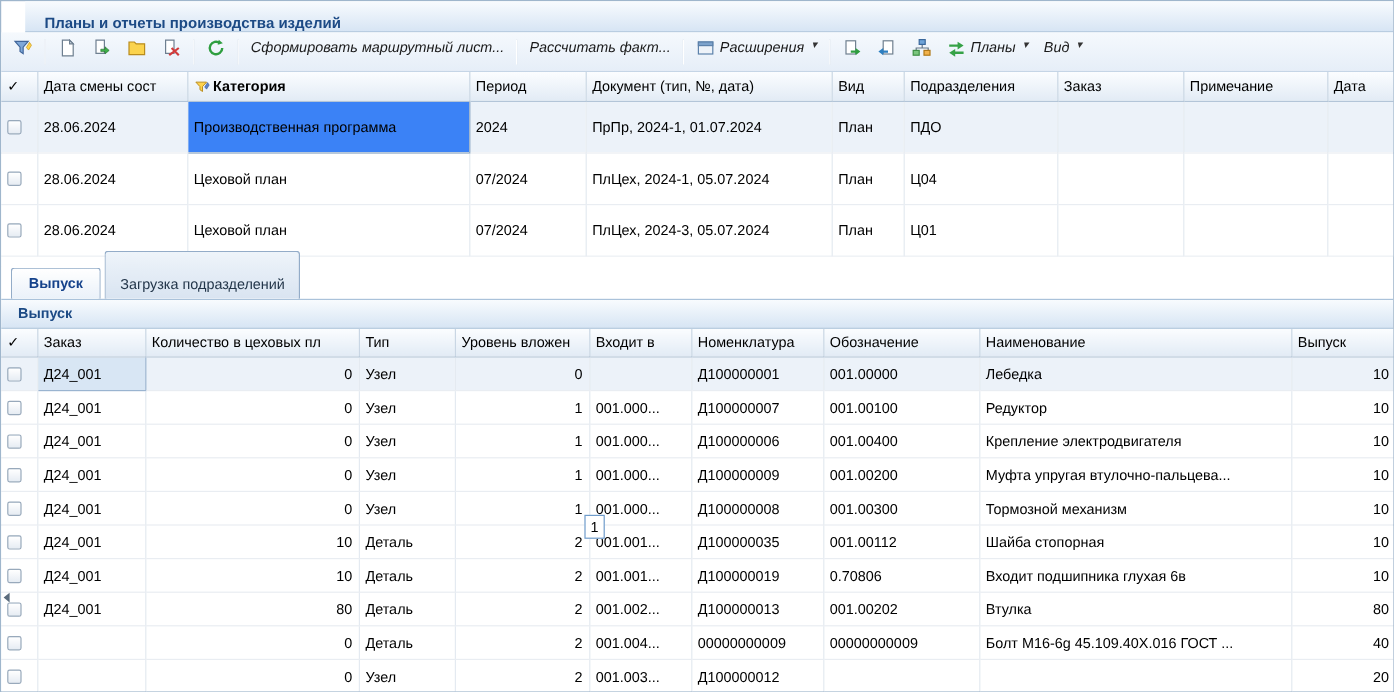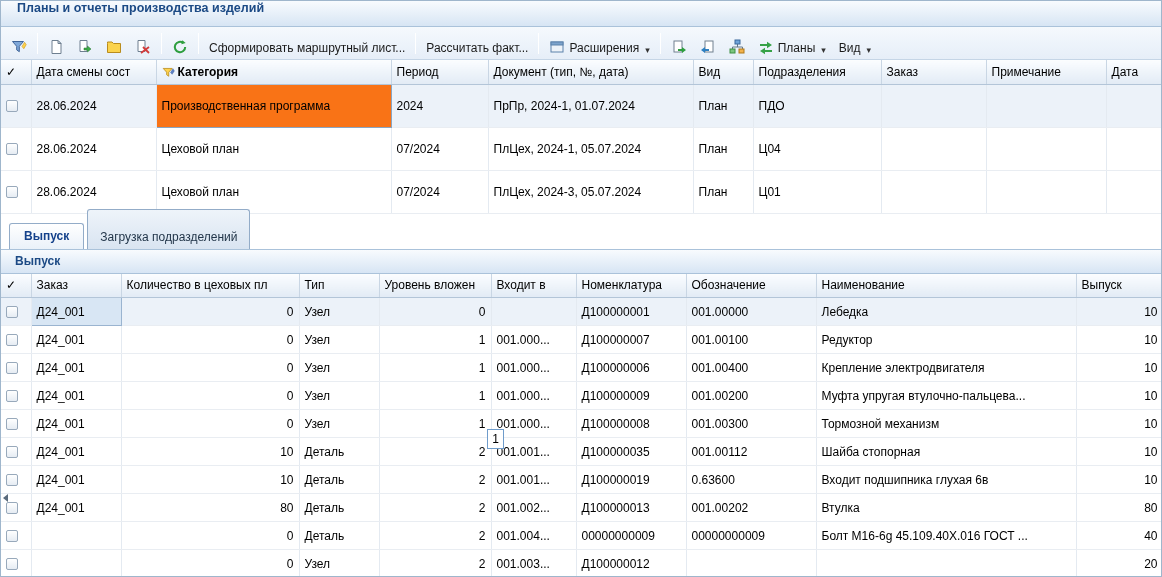--- a/index.html
+++ b/index.html
@@ -3,51 +3,51 @@
 <meta charset="utf-8">
 <style>
   * { box-sizing: border-box; }
   html,body { margin:0; padding:0; background:#fff; }
   .app {
     position:relative; width:1162px; height:577px; overflow:hidden;
     border:1px solid #9fb6cc; background:#fff;
     font-family:"Liberation Sans", sans-serif; font-size:12px; color:#000;
   }
   .titlebar {
-    height:26px; display:flex; align-items:flex-start; padding-left:16px;
+    height:26px; display:flex; align-items:flex-end; padding-left:16px;
     background:linear-gradient(180deg,#f8fbfe,#d7e5f4);
-    border-bottom:1px solid #aac2da; color:#1c4a85; font-weight:bold; font-size:12.5px;
+    border-bottom:1px solid #aac2da; color:#1c4a85; font-weight:bold; font-size:12.5px;margin-left:20px;
   }
   .toolbar {
     height:33px; display:flex; align-items:center; padding:0 4px; gap:1px;
     background:linear-gradient(180deg,#f5f9fd,#e6eef8); border-bottom:1px solid #c5d5e6;
   }
   .tbtn {
-    display:flex; align-items:flex-end; gap:4px; height:25px; padding:0 5px;
-    border:1px solid transparent; border-radius:2px; white-space:nowrap; cursor:default; color:#1a1a1a;
+    display:flex; align-items:flex-start; gap:4px; height:25px; padding:0 5px;
+    border:1px solid transparent; border-radius:2px; white-space:nowrap; cursor:default; color:#1a1a1a;font-style:italic;
   }
   .tbtn.disabled { color:#9ba6b2; }
   .sep { width:1px; height:21px; background:#c0d0e2; border-right:1px solid #ffffff; margin:0 3px; }
   .arrow { font-size:9px; color:#333; margin-left:2px; }
   table { border-collapse:collapse; table-layout:fixed; width:1162px; }
   th {
     height:24px; padding:0 5px; text-align:left; font-weight:normal;
     background:linear-gradient(180deg,#fbfdff,#e2ebf5);
     border-right:1px solid #c9d6e4; border-bottom:1px solid #b3c5d8;
     overflow:hidden; white-space:nowrap;
   }
   td {
     padding:0 5px; border-right:1px solid #e4eaf1; border-bottom:1px solid #e9edf2;
     overflow:hidden; white-space:nowrap; background:#fff;
   }
   .upper td { height:43px; }
   .lower td { height:28px; }
   .num { text-align:right; }
   .sel-row td { background:#ecf2f9; }
-  td.sel-cell { background:#f97316; border:1px solid #89a5c2; }
+  td.sel-cell { background:#3b82f6; border:1px solid #89a5c2; }
   td.sel-cell-light { background:#d8e6f4; border:1px solid #9ab4d0; }
   .cb {
     display:inline-block; width:12px; height:12px; border:1px solid #98a9bb; border-radius:2px;
     background:linear-gradient(180deg,#ffffff,#e6ecf3); vertical-align:middle;
   }
   .cat-header { font-weight:bold; }
   .hicon { vertical-align:middle; margin-right:3px; }
   .gap { height:8px; background:#fff; }
   .tabs { height:27px; display:flex; align-items:flex-end; padding-left:8px; gap:3px; background:#fff; }
   .tab {
@@ -356,21 +356,21 @@
         <td class="num">10</td>
       </tr>
       <tr>
         <td><span class="cb"></span></td>
         <td>Д24_001</td>
         <td class="num">10</td>
         <td>Деталь</td>
         <td class="num">2</td>
         <td>001.001...</td>
         <td>Д100000019</td>
-        <td>0.63600</td>
+        <td>0.70806</td>
         <td>Входит подшипника глухая 6в</td>
         <td class="num">10</td>
       </tr>
       <tr>
         <td><span class="cb"></span></td>
         <td>Д24_001</td>
         <td class="num">80</td>
         <td>Деталь</td>
         <td class="num">2</td>
         <td>001.002...</td>

